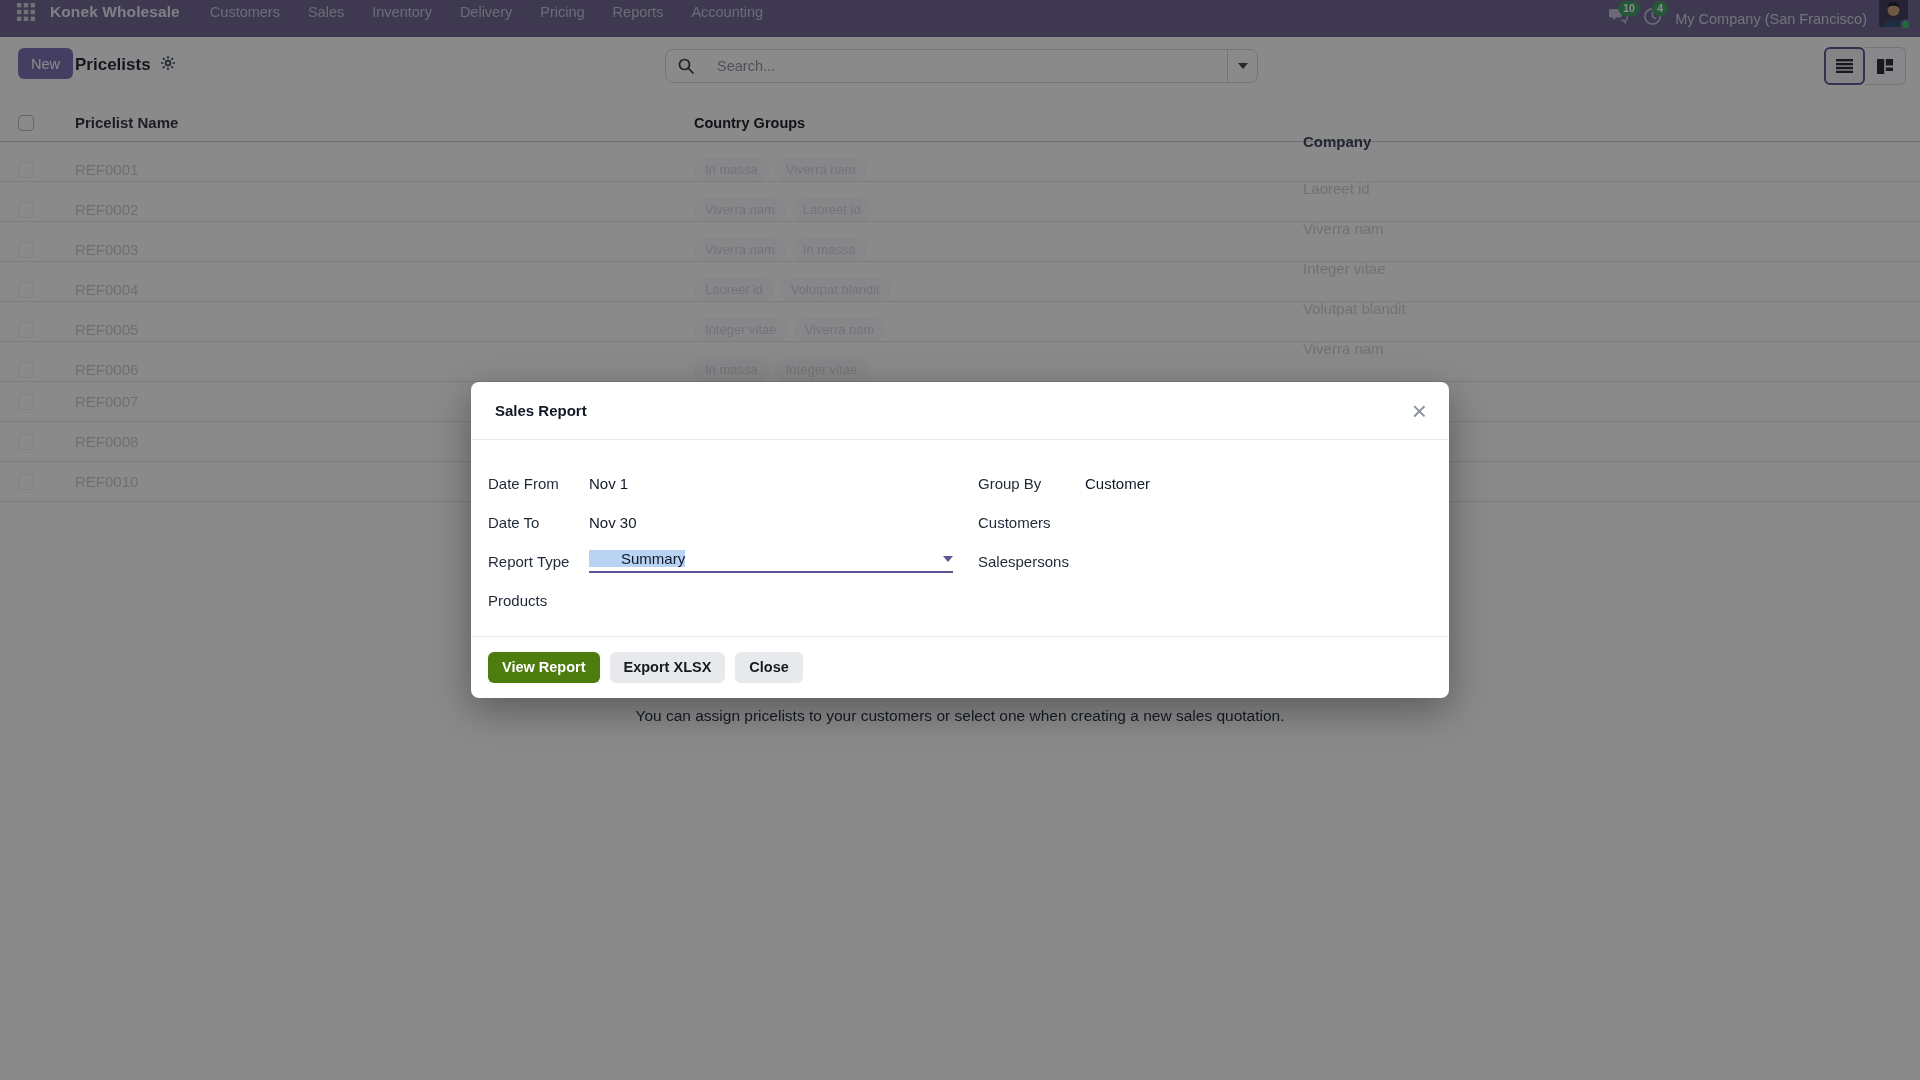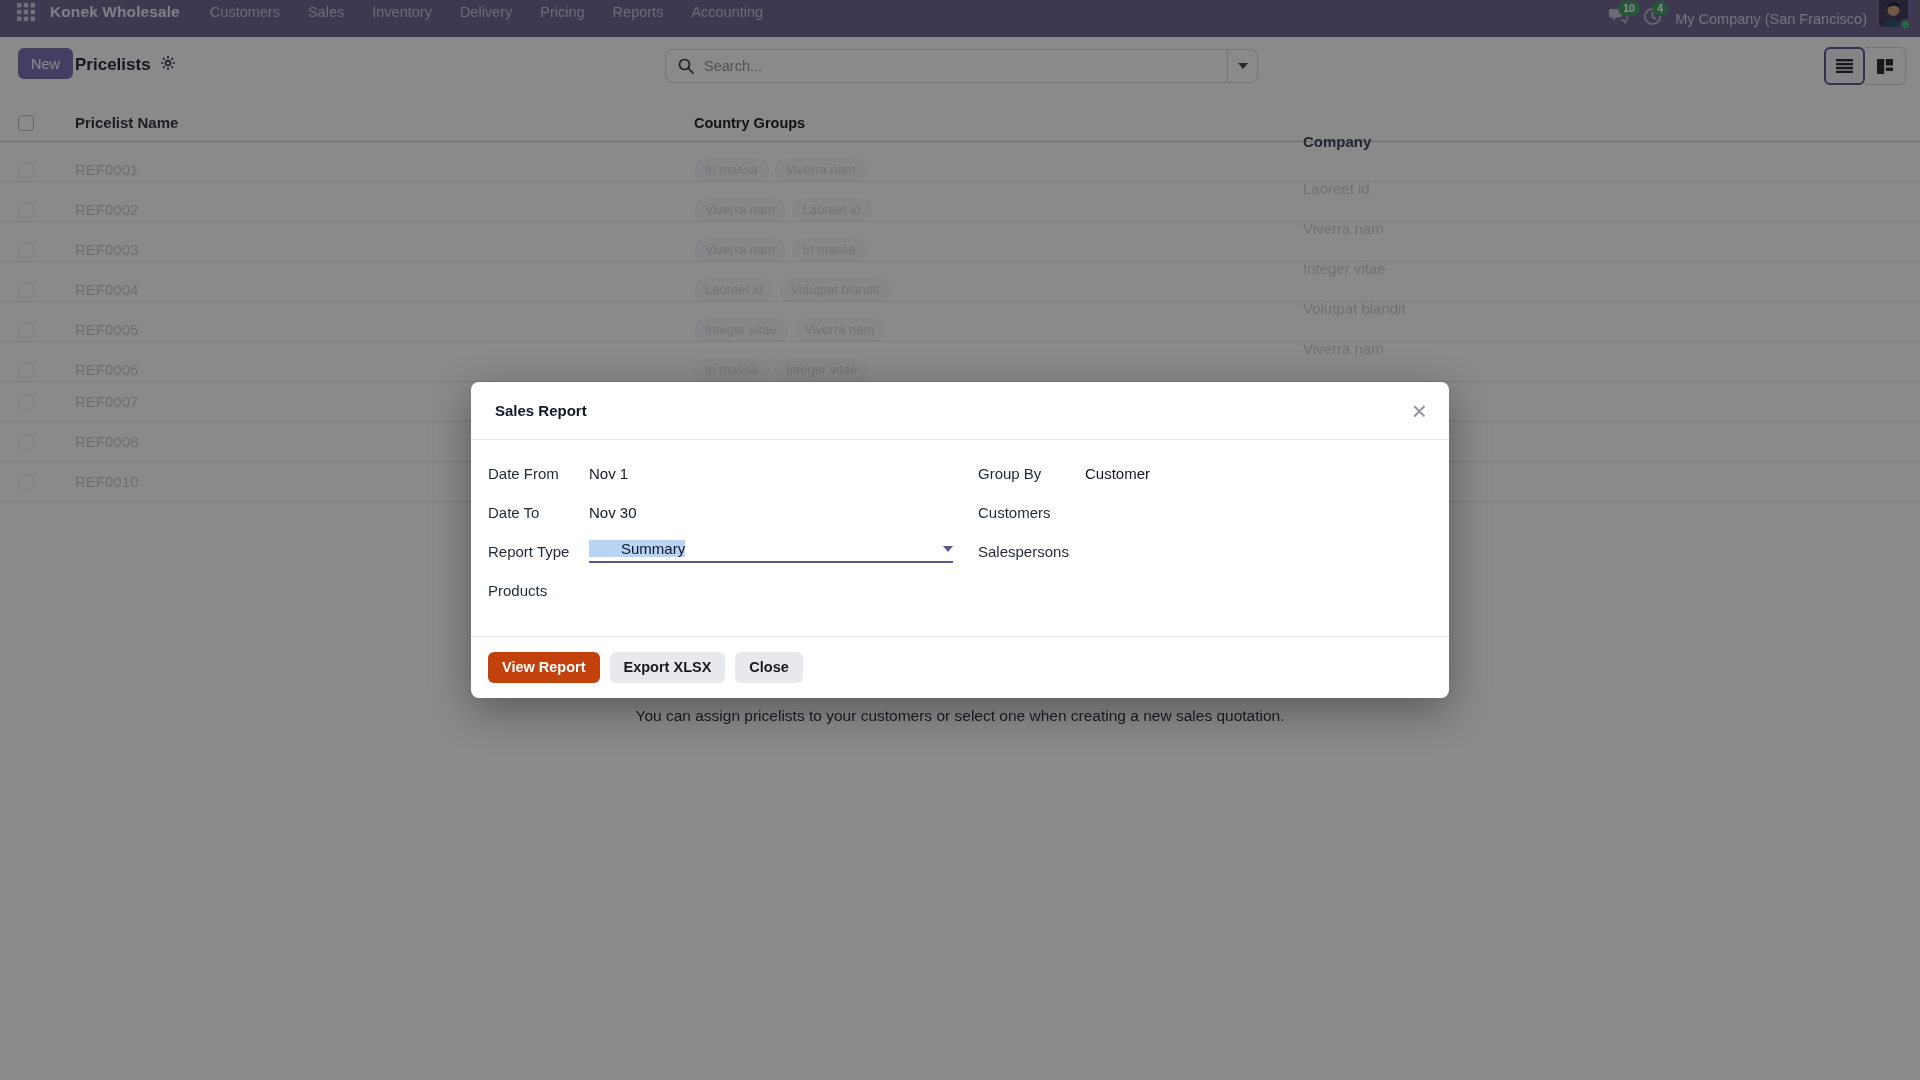--- a/index.html
+++ b/index.html
@@ -23,21 +23,21 @@
   .status-dot { position:absolute; right:-3px; bottom:-3px; width:11px; height:11px; border-radius:50%;
                 background:#35c46a; border:2px solid #6d6590; }
 
   
   .control-panel { position:absolute; top:37px; left:0; right:0; height:58px; background:#ffffff; }
   .btn-new { position:absolute; left:18px; top:11px; height:31px; padding:0 13px; background:#7a6fb0; color:#fff;
              font-size:14.5px; font-weight:500; border:none; border-radius:6px; cursor:pointer; font-family:inherit; }
   .view-title { position:absolute; left:75px; top:18px; display:flex; align-items:center; gap:9px; }
   .view-title .t { font-size:17px; font-weight:700; color:#1f2430; }
   .search-box { position:absolute; left:665px; top:12px; width:593px; height:34px; background:#fff;
-                border:1px solid #d3d5da; border-radius:8px; display:flex; align-items:center; }
+                border:1px solid #d3d5da; border-radius:8px; display:flex; align-items:center;gap:13px; }
   .search-box input { flex:1; border:none; outline:none; font-size:14.5px; color:#333; background:transparent; font-family:inherit; }
   .search-box input::placeholder { color:#8d929b; }
   .search-glyph { margin:0 10px 0 12px; display:flex; }
   .search-toggle { width:30px; height:100%; border-left:1px solid #d3d5da; display:flex; align-items:center; justify-content:center; cursor:pointer; }
   .caret-down { width:0; height:0; border-left:5px solid transparent; border-right:5px solid transparent; border-top:6px solid #3e4450; }
   .view-switcher { position:absolute; left:1824px; top:10px; display:flex; }
   .vs-btn { width:41px; height:38px; background:#fcfcfd; border:1px solid #d3d5da; display:flex; align-items:center; justify-content:center; cursor:pointer; }
   .vs-btn.first { border-radius:6px 0 0 6px; }
   .vs-btn.last  { border-radius:0 6px 6px 0; border-left:none; }
   .vs-btn.active { border:2px solid #5d5488; border-radius:6px; background:#f4f3f8; }
@@ -62,35 +62,35 @@
   .helper-text div { max-width:690px; margin:0 auto; font-size:15.5px; color:#1f2937; line-height:25px; }
 
   
   .backdrop { position:absolute; inset:0; background:rgba(10,10,12,0.48); z-index:40; }
   .modal { position:absolute; left:471px; top:382px; width:978px; height:316px; background:#fff; border-radius:8px;
            box-shadow:0 12px 40px rgba(0,0,0,.35); z-index:50; }
   .modal-header { height:58px; display:flex; align-items:center; padding:0 22px 0 24px; border-bottom:1px solid #e8eaed; }
   .modal-title { font-size:15px; font-weight:700; color:#111827; }
   .modal-close { margin-left:auto; font-size:26px; line-height:1; color:#8d939c; background:none; border:none; cursor:pointer; font-family:inherit; }
   .modal-body { position:relative; height:196px; }
-  .mcol { position:absolute; top:14px; }
+  .mcol { position:absolute; top:24px; }
   .mcol.left { left:17px; width:470px; }
   .mcol.right { left:507px; width:440px; }
   .m-row { display:flex; align-items:center; height:39px; }
   .m-label { flex:0 0 101px; font-size:15px; font-weight:500; color:#1f2937; }
   .mcol.right .m-label { flex-basis:107px; }
   .m-value { font-size:15px; color:#111827; cursor:pointer; }
   .field-empty { flex:1; height:22px; cursor:text; }
   .select-field { width:364px; display:flex; align-items:center; justify-content:space-between;
                   border-bottom:2px solid #5f5496; padding-bottom:4px; cursor:pointer; }
   .sel-text { font-size:15px; color:#111827; background:#b9d3f3;padding-left:32px; }
   .sel-caret { width:0; height:0; border-left:5px solid transparent; border-right:5px solid transparent; border-top:6px solid #5f5496; }
   .modal-footer { height:61px; border-top:1px solid #e8eaed; display:flex; align-items:center; padding-left:17px; gap:10px; }
   .btn { height:31px; padding:0 14px; border-radius:6px; font-size:14.5px; font-weight:600; border:none; cursor:pointer; font-family:inherit; }
-  .btn.primary { background:#c2410c; color:#fff; }
+  .btn.primary { background:#4d7c0f; color:#fff; }
   .btn.secondary { background:#e8e9ec; color:#16191f; }
 </style>
 </head>
 <body>
 
 <div class="page">
 
   <div class="navbar">
     <div class="apps-btn">
       <svg width="18" height="18" viewBox="0 0 18 18" fill="#cfccdb">

